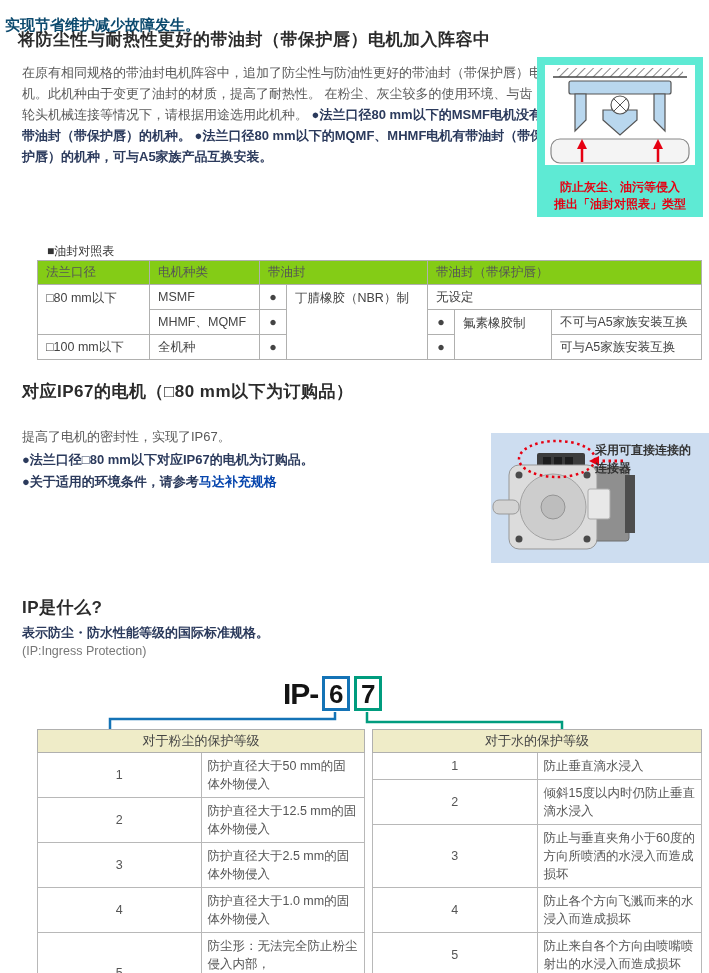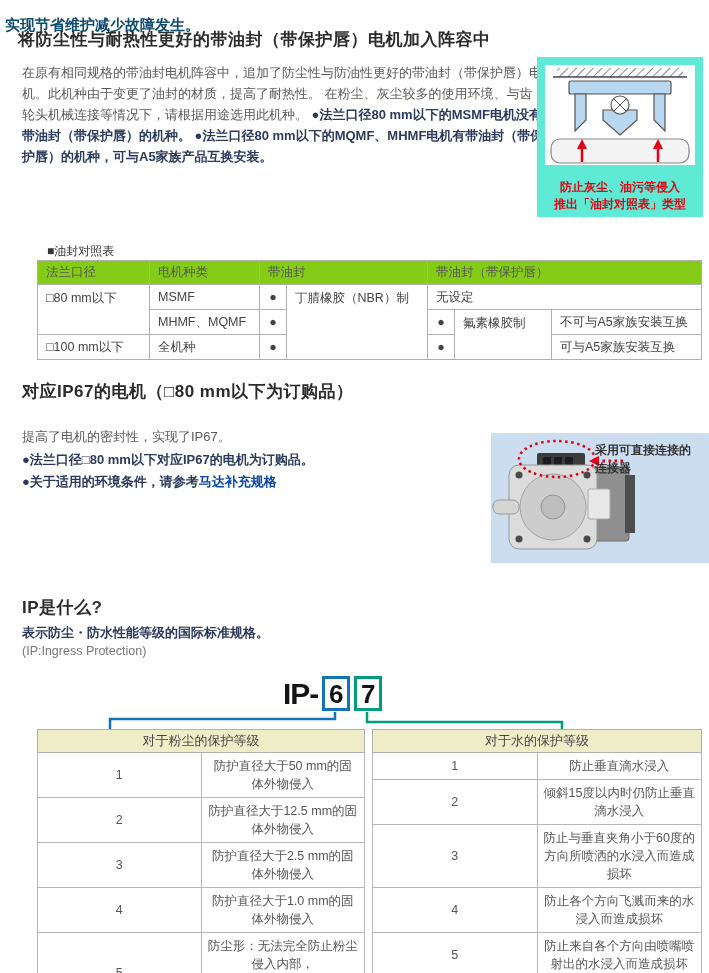--- a/index.html
+++ b/index.html
@@ -55,21 +55,21 @@
   .connector-svg { position:absolute; left:0; top:711px; }
 
   
   .ip-tables { position:absolute; left:37px; top:729px; width:665px; display:flex; gap:7px; align-items:flex-start; }
   .ip-table { table-layout:fixed; }
   .ip-table.dust { width:328px; }
   .ip-table.water { width:330px; }
   .ip-table th { background:#efecc8; border:1px solid #b0b0af; font-size:13px; font-weight:normal; color:#444; text-align:center; padding:2px 4px; height:20px; }
   .ip-table td { border:1px solid #b8b8b8; font-size:12.5px; color:#555; padding:4px 6px; line-height:18px; background:#fff; }
   .ip-table td.num { width:30px; text-align:center; }
-  .ip-table td.desc { white-space:pre-line;text-align:center; }
+  .ip-table td.desc { white-space:pre-line; }
 </style>
 </head>
 <body>
 
 <div class="page">
 
   <div class="tagline">实现节省维护减少故障发生。</div>
 
   <div class="h2 h2-oil">将防尘性与耐热性更好的带油封（带保护唇）电机加入阵容中</div>
 

